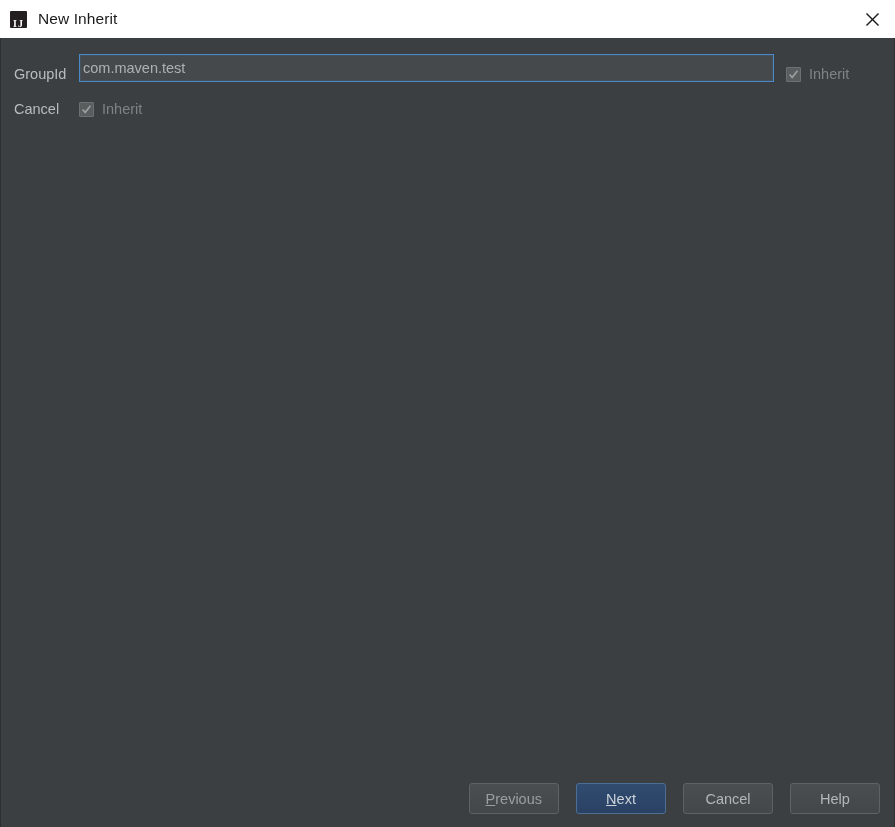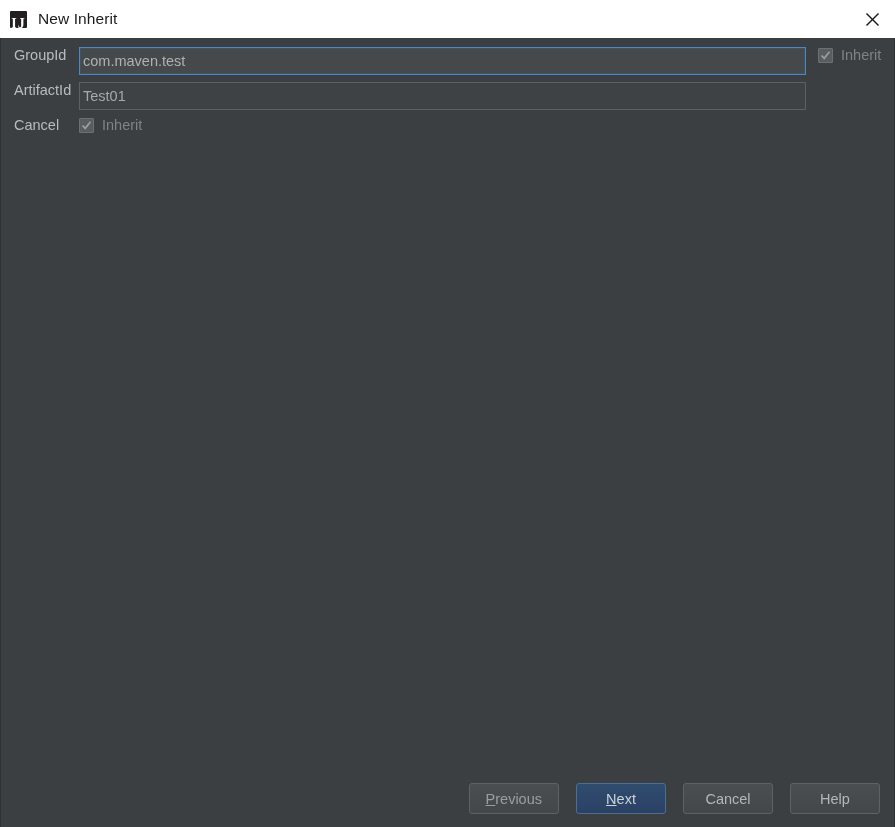--- a/index.html
+++ b/index.html
@@ -44,21 +44,21 @@
     display: flex;
     flex-direction: column;
     align-items: center;
     justify-content: center;
     margin-right: 11px;
     flex: 0 0 auto;
   }
   .app-icon .ij-letters {
     color: #ffffff;
     font-family: "Liberation Serif", serif;
-    font-size: 14px;
+    font-size: 10px;
     font-weight: bold;
     line-height: 9px;
     letter-spacing: 1px;
     margin-top: 10px;
   }
   .app-icon .ij-bar {
     width: 10px;
     height: 2px;
     background: #ffffff;
     margin-top: 1.5px;
@@ -94,21 +94,21 @@
   .form {
     position: absolute;
     left: 0;
     top: 9px;
     right: 0;
   }
   .form-row {
     position: relative;
     height: 35px;
     display: flex;
-    align-items: flex-start;
+    align-items: flex-end;
   }
   .field-label {
     width: 78px;
     padding-left: 13px;
     box-sizing: border-box;
     color: #b9bcbd;
     font-size: 14.5px;
     flex: 0 0 auto;
   }
   .text-field {
@@ -125,21 +125,21 @@
     margin-right: 12px;
     outline: none;
   }
   .text-field.focused {
     background: #45494b;
     border: 1px solid #4b88c7;
     box-shadow: inset 0 0 0 1px #3f6f9e33;
     color: #aeb1b2;
   }
   .inherit-cell {
-    width: 76px;
+    width: 108px;
     flex: 0 0 auto;
     display: flex;
     align-items: center;
     gap: 8px;
   }
   .inherit-cell.empty { visibility: hidden; }
 
   .checkbox {
     width: 15px;
     height: 15px;
@@ -219,28 +219,20 @@
         <div class="inherit-cell">
           <div class="checkbox">
             <svg width="11" height="11" viewBox="0 0 11 11">
               <polyline points="1.5,5.5 4.2,8.4 9.5,1.8" fill="none" stroke="#9a9e9f" stroke-width="1.7"></polyline>
             </svg>
           </div>
           <div class="checkbox-label">Inherit</div>
         </div>
       </div>
 
-      <div class="form-row">
-        <div class="field-label">ArtifactId</div>
-        <div class="text-field" title="">Test01</div>
-        <div class="inherit-cell empty">
-          <div class="checkbox"></div>
-          <div class="checkbox-label"></div>
-        </div>
-      </div>
 
       <div class="form-row">
         <div class="field-label">Cancel</div>
         <div class="inherit-cell">
           <div class="checkbox">
             <svg width="11" height="11" viewBox="0 0 11 11">
               <polyline points="1.5,5.5 4.2,8.4 9.5,1.8" fill="none" stroke="#9a9e9f" stroke-width="1.7"></polyline>
             </svg>
           </div>
           <div class="checkbox-label">Inherit</div>

